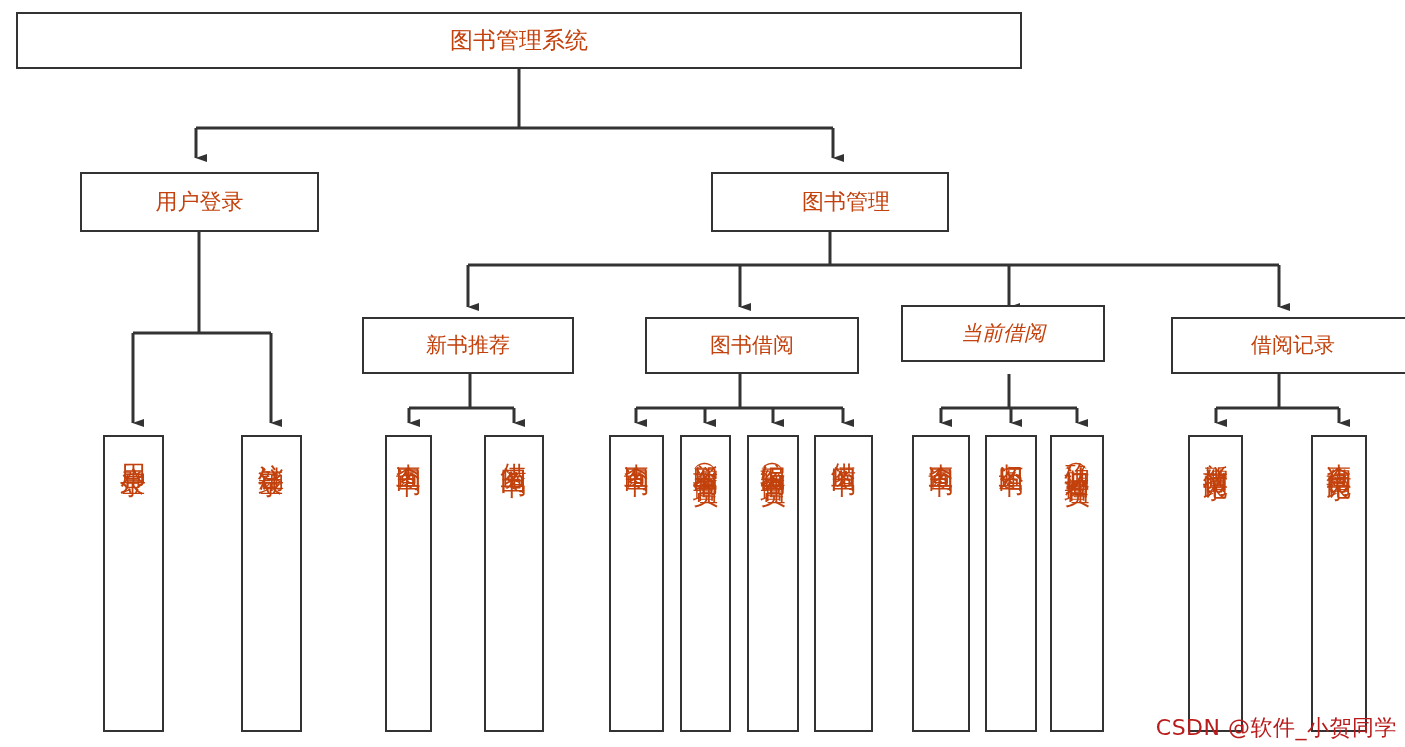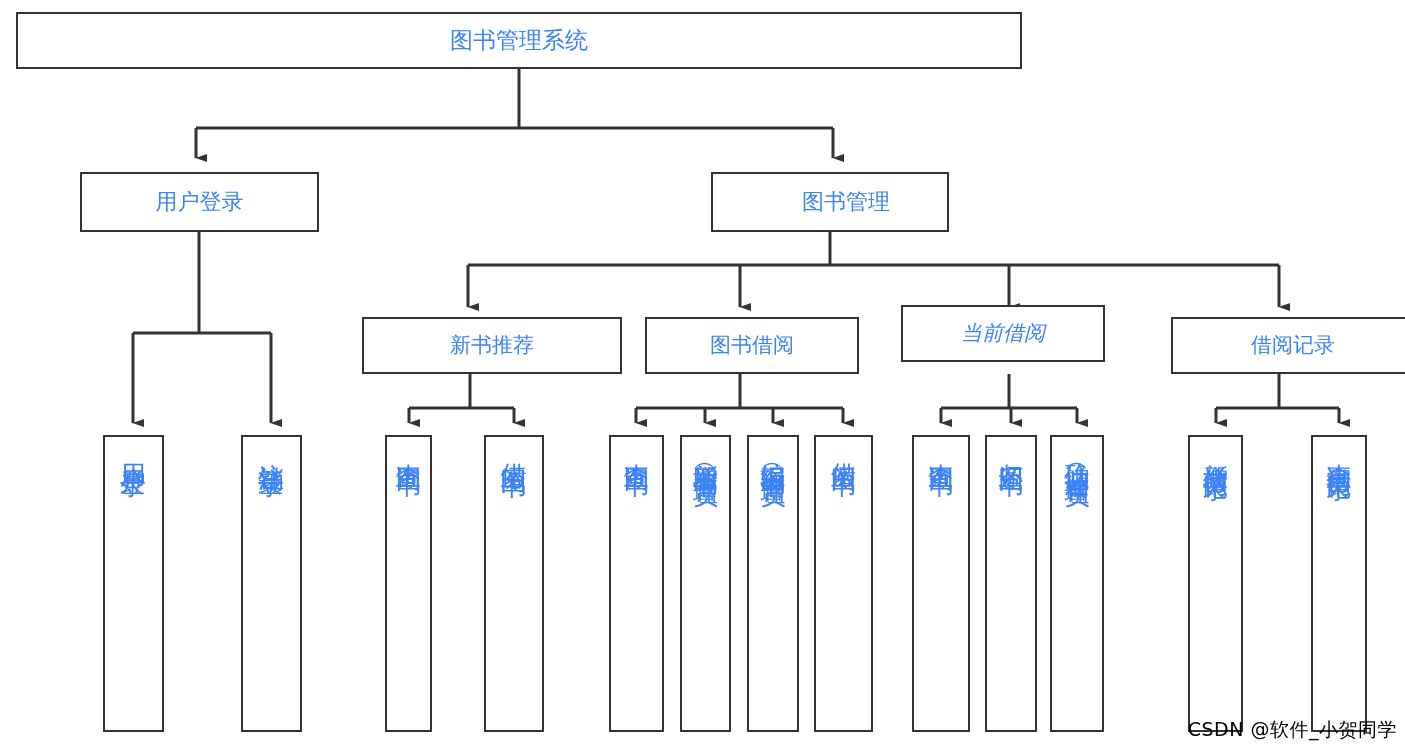--- a/index.html
+++ b/index.html
@@ -32,42 +32,42 @@
   .node {
     position: absolute;
     box-sizing: border-box;
     background: #ffffff;
     border: 2px solid #333333;
     display: flex;
     align-items: center;
     justify-content: center;
   }
   .node .label {
-    color: #3b82f6;
+    color: #c2410c;
     line-height: 1.15;
     text-align: right;
     white-space: pre-line;
   }
   
   .node.root {
     left: 16px;
     top: 12px;
     width: 1006px;
     height: 57px;
   }
   .node.root .label { font-size: 23px; }
   
   .node.lvl2 { height: 60px; }
   .node.lvl2 .label { font-size: 22px; }
   .node.n-user-login  { left: 80px;  top: 172px; width: 239px; }
   .node.n-book-manage { left: 711px; top: 172px; width: 238px; padding-left: 32px; }
   
   .node.lvl3 { height: 57px; }
   .node.lvl3 .label { font-size: 21px; }
-  .node.n-new-book   { left: 362px;  top: 317px; width: 260px; }
+  .node.n-new-book   { left: 362px;  top: 317px; width: 212px; }
   .node.n-borrow     { left: 633px;  top: 317px; width: 214px; margin-left: 12px; }
   .node.n-current    { left: 901px;  top: 305px; width: 204px; font-style: italic; }
   .node.n-record     { left: 1171px; top: 317px; width: 244px; }
   
   .node.leaf {
     top: 435px;
     height: 297px;
     align-items: flex-start;
     justify-content: center;
     padding-top: 6px;
@@ -92,22 +92,22 @@
   .lf-9  { left: 912px;  width: 58px; }
   .lf-10 { left: 985px;  width: 52px; }
   .lf-11 { left: 1050px; width: 54px; }
   .lf-12 { left: 1188px; width: 55px; }
   .lf-13 { left: 1311px; width: 56px; }
   
   #watermark {
     position: absolute;
     right: 8px;
     bottom: 4px;
-    font-size: 19px;
-    color: #000000;
+    font-size: 22px;
+    color: #b91c1c;
     letter-spacing: 0.5px;
     white-space: nowrap;
   }
 </style>
 </head>
 <body>
 
 <div id="canvas">
 
   <svg id="connectors" viewBox="0 0 1405 747" width="1405" height="747">

